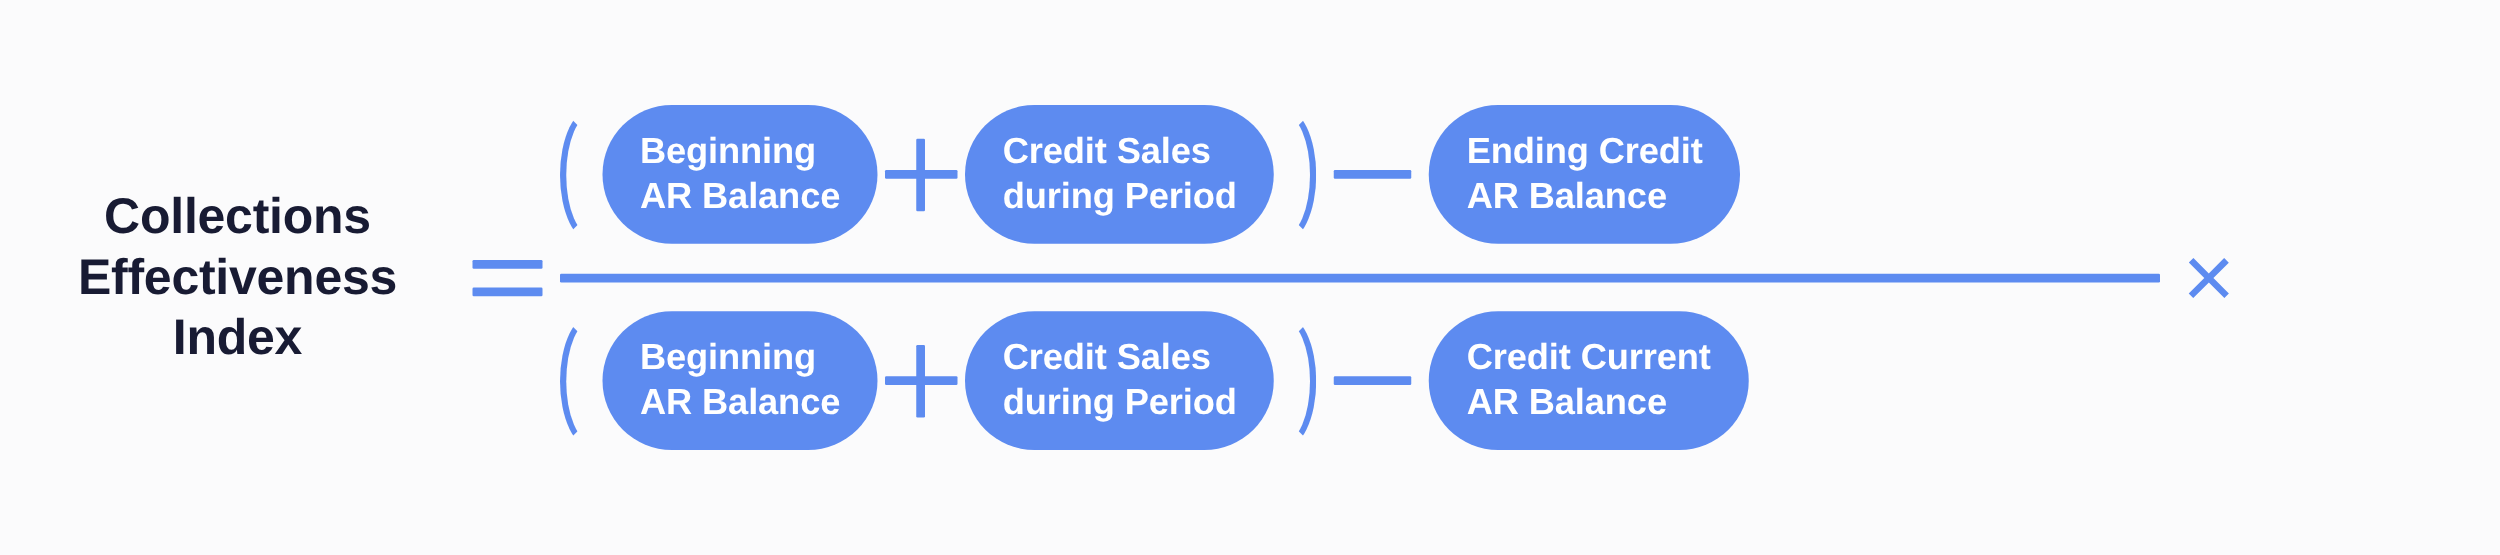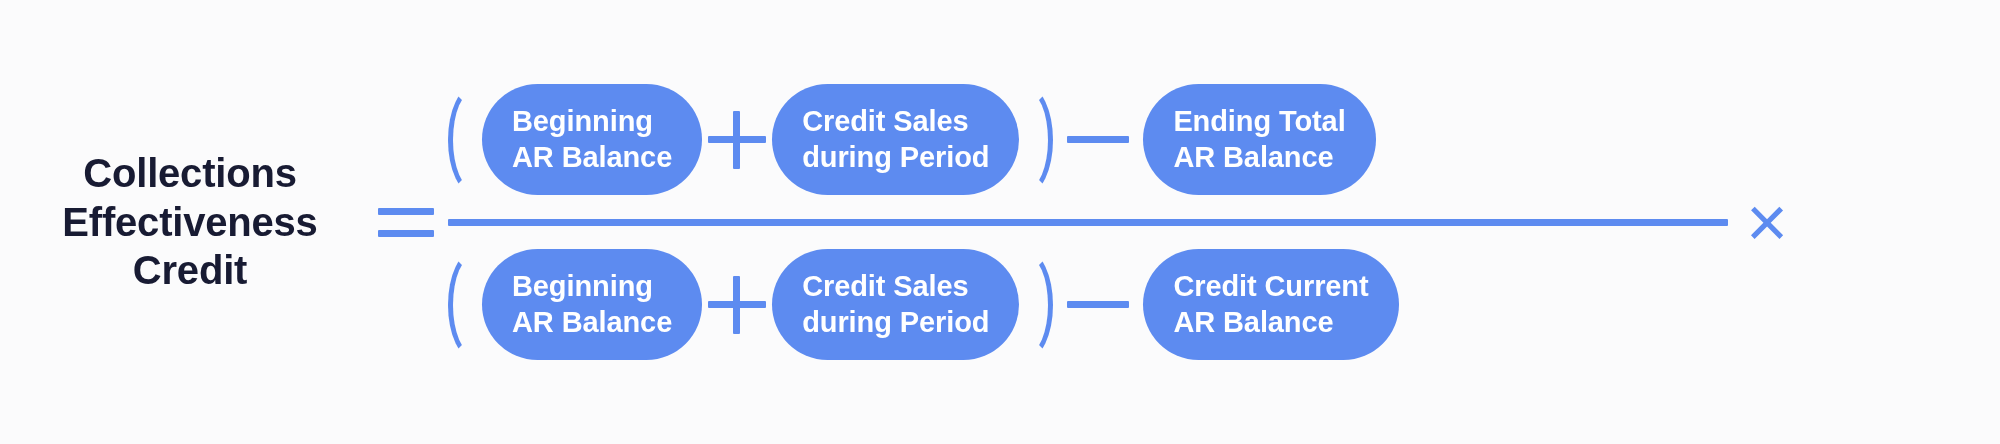--- a/index.html
+++ b/index.html
@@ -177,21 +177,21 @@
     color: #5d8bf0;
   }
 </style>
 </head>
 <body>
 
 <div id="formula-root">
 
   <div class="metric-label">Collections
 Effectiveness
-Credit</div>
+Index</div>
 
   <div class="equals-sign">
     <i class="bar-top"></i>
     <i class="bar-bottom"></i>
   </div>
 
   <div class="fraction">
 
     <div class="expr-row numerator">
       <span class="paren open"></span>
@@ -201,21 +201,21 @@
 
       <span class="op op-plus"></span>
 
       <div class="pill">Credit Sales
 during Period</div>
 
       <span class="paren close"></span>
 
       <span class="op op-minus"></span>
 
-      <div class="pill">Ending Total
+      <div class="pill">Ending Credit
 AR Balance</div>
     </div>
 
     <div class="fraction-bar"></div>
 
     <div class="expr-row denominator">
       <span class="paren open"></span>
 
       <div class="pill">Beginning
 AR Balance</div>

